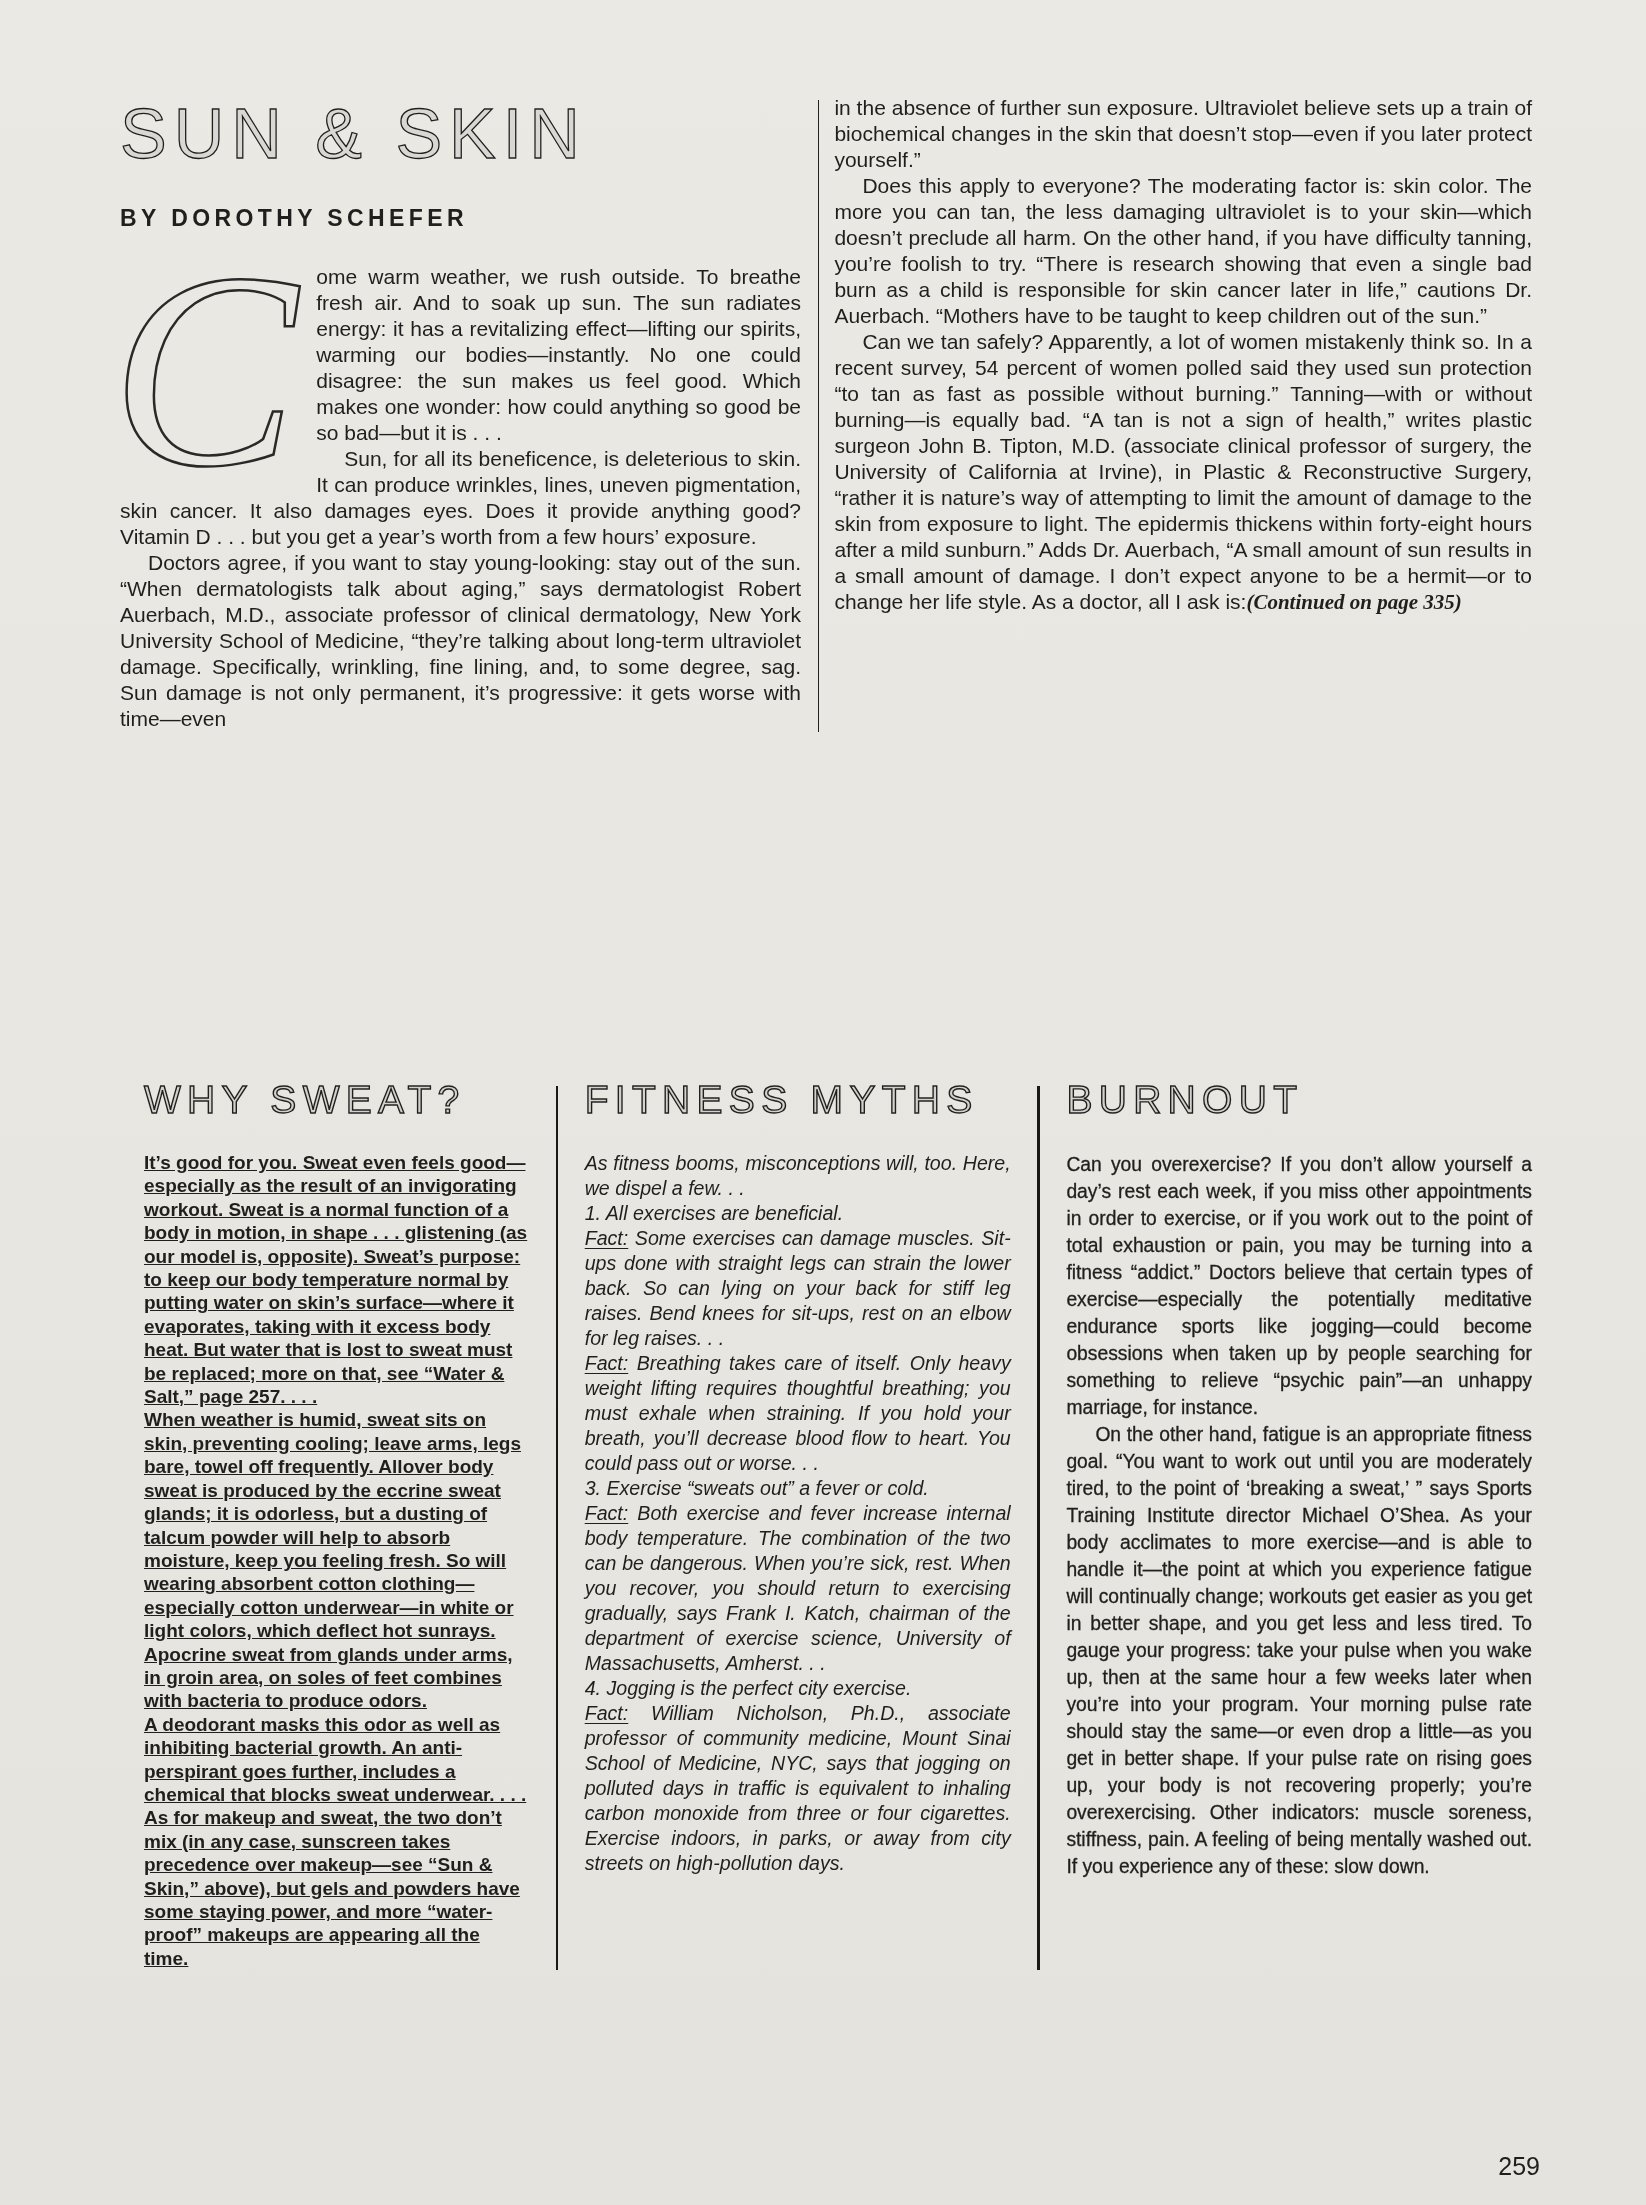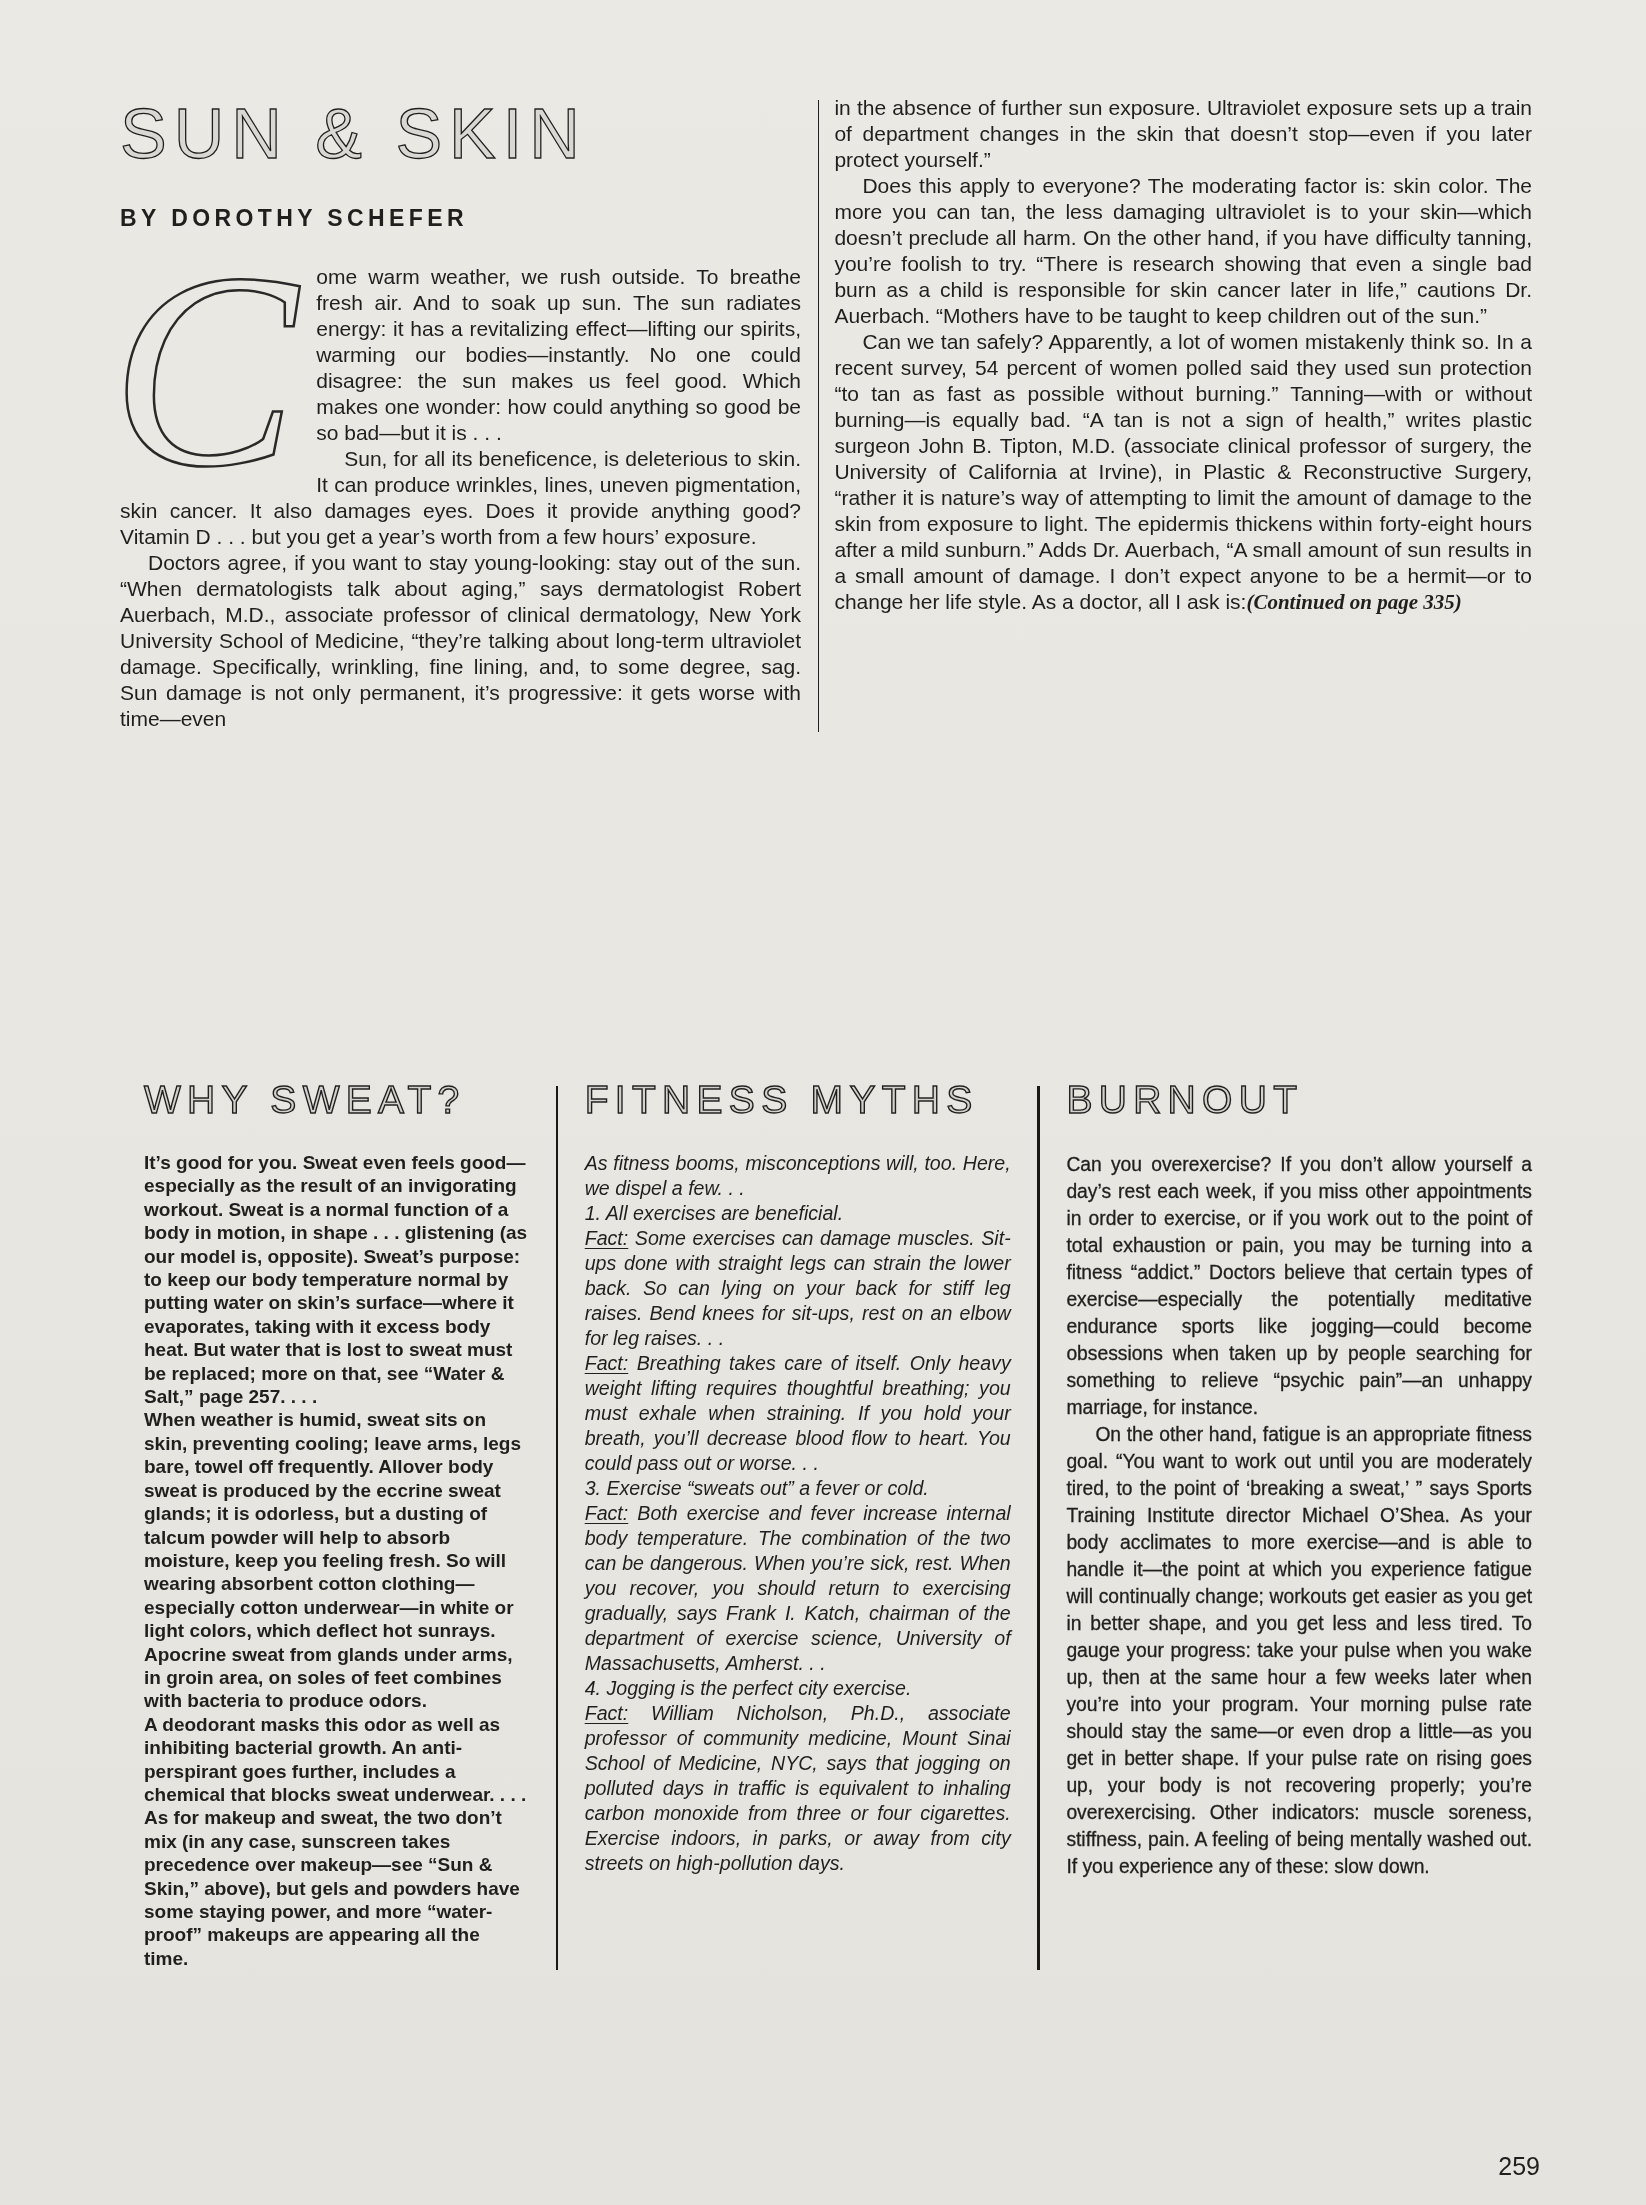--- a/index.html
+++ b/index.html
@@ -111,21 +111,21 @@
     color: rgba(30,29,27,0.10);
     -webkit-text-stroke: 1.4px #211f1d;
   }
 
   .why-copy {
     font-weight: bold;
     font-size: 19px;
     line-height: 23.4px;
     text-align: left;
   }
-  .why-copy p { margin: 0; }
+  .why-copy p { margin: 0; text-decoration: underline; }
 
   .myths-copy {
     font-style: italic;
     font-size: 19.6px;
     line-height: 25px;
     text-align: justify;
     hyphens: auto;
   }
   .myths-copy p { margin: 0; }
   .fact-label { text-decoration: underline; text-underline-offset: 2.5px; text-decoration-thickness: 1.3px; }
@@ -162,21 +162,21 @@
         <span class="dropcap">C</span>
         <p>ome warm weather, we rush outside. To breathe fresh air. And to soak up sun. The sun radiates energy: it has a revitalizing effect—lifting our spirits, warming our bodies—instantly. No one could disagree: the sun makes us feel good. Which makes one wonder: how could anything so good be so bad—but it is . . .</p>
         <p class="indent">Sun, for all its beneficence, is deleterious to skin. It can produce wrinkles, lines, uneven pigmentation, skin cancer. It also damages eyes. Does it provide anything good? Vitamin D . . . but you get a year’s worth from a few hours’ exposure.</p>
         <p class="indent">Doctors agree, if you want to stay young-looking: stay out of the sun. “When dermatologists talk about aging,” says dermatologist Robert Auerbach, M.D., associate professor of clinical dermatology, New York University School of Medicine, “they’re talking about long-term ultraviolet damage. Specifically, wrinkling, fine lining, and, to some degree, sag. Sun damage is not only permanent, it’s progressive: it gets worse with time—even</p>
       </div>
     </div>
 
     <div class="vrule"></div>
 
     <div class="top-right body-copy">
-      <p>in the absence of further sun exposure. Ultraviolet exposure sets up a train of department changes in the skin that doesn’t stop—even if you later protect yourself.”</p>
+      <p>in the absence of further sun exposure. Ultraviolet believe sets up a train of biochemical changes in the skin that doesn’t stop—even if you later protect yourself.”</p>
       <p class="indent">Does this apply to everyone? The moderating factor is: skin color. The more you can tan, the less damaging ultraviolet is to your skin—which doesn’t preclude all harm. On the other hand, if you have difficulty tanning, you’re foolish to try. “There is research showing that even a single bad burn as a child is responsible for skin cancer later in life,” cautions Dr. Auerbach. “Mothers have to be taught to keep children out of the sun.”</p>
       <p class="indent"><span>Can we tan safely? Apparently, a lot of women mistakenly think so. In a recent survey, 54 percent of women polled said they used sun protection “to tan as fast as possible without burning.” Tanning—with or without burning—is equally bad. “A tan is not a sign of health,” writes plastic surgeon John B. Tipton, M.D. (associate clinical professor of surgery, the University of California at Irvine), in Plastic &amp; Reconstructive Surgery, “rather it is nature’s way of attempting to limit the amount of damage to the skin from exposure to light. The epidermis thickens within forty-eight hours after a mild sunburn.” Adds Dr. Auerbach, “A small amount of sun results in a small amount of damage. I don’t expect anyone to be a hermit—or to change her life style. As a doctor, all I ask is:</span><span class="continued">(Continued on page 335)</span></p>
     </div>
 
   </section>
 
 
   <section class="bottom">
 
     <div class="bcol1">

